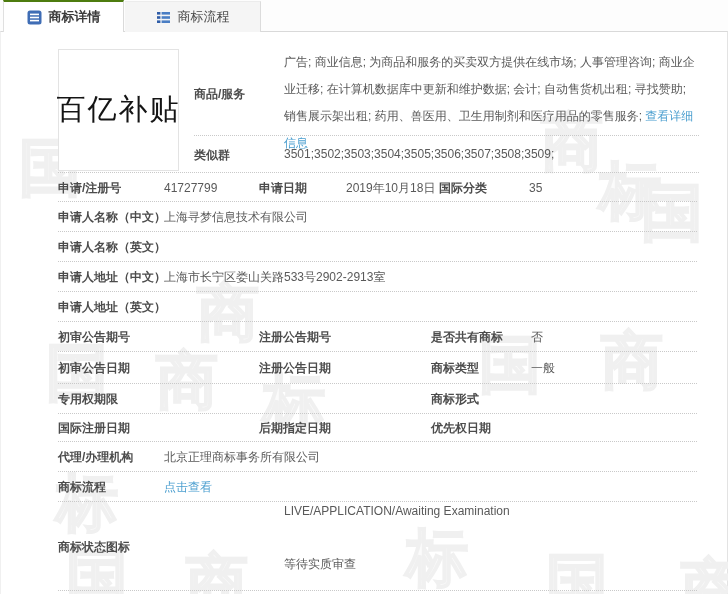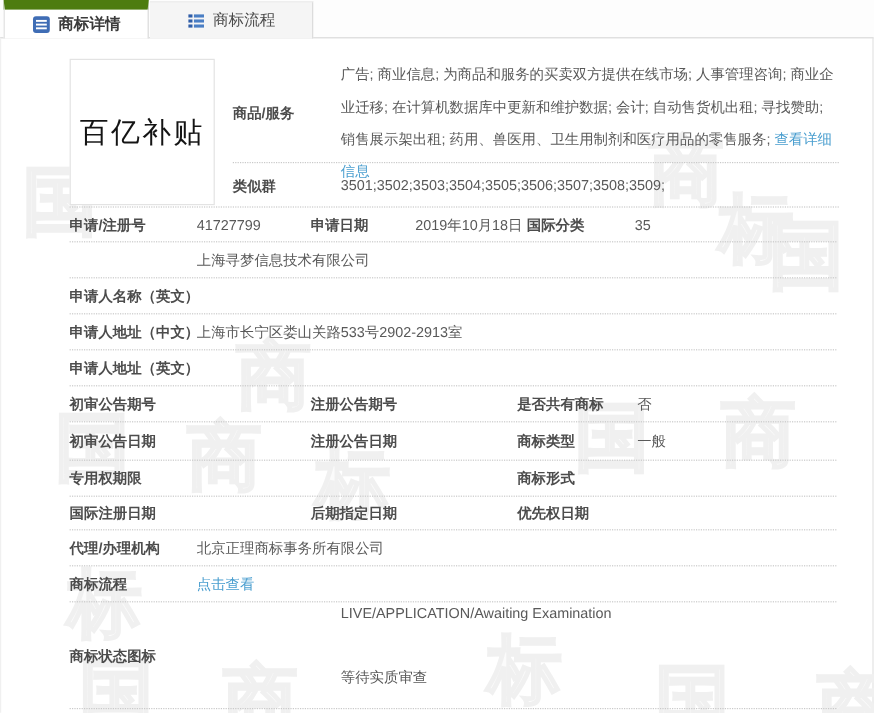--- a/index.html
+++ b/index.html
@@ -3,42 +3,42 @@
 <meta charset="utf-8">
 <style>
   * { margin:0; padding:0; box-sizing:border-box; }
   html,body { width:728px; height:594px; overflow:hidden; background:#fdfdfd;
     font-family:"Liberation Sans","DejaVu Sans",sans-serif; font-size:12px; color:#595959; }
 
   
   .tabbar { position:absolute; top:0; left:0; right:0; height:31px; background:#fdfdfd; }
   .tab { display:flex; align-items:center; justify-content:center; gap:7px; cursor:pointer; }
   .tab-active { position:absolute; left:3px; top:0; width:121px; height:32px; background:#fff;
-    border-top:8px solid #4d7c0f; border-left:1px solid #e0e0e0; border-right:1px solid #dadada; z-index:3; }
+    border-top:2px solid #4d7c0f; border-left:1px solid #e0e0e0; border-right:1px solid #dadada; z-index:3; }
   .tab-inactive { position:absolute; left:125px; top:1px; width:136px; height:31px; background:#f5f5f5;
     border-right:1px solid #dcdcdc; border-top:1px solid #ececec; z-index:2; }
   .tab-label { font-size:13px; color:#3b3b3b; font-weight:bold; }
   .tab-inactive .tab-label { font-weight:normal; color:#4a4a4a; }
 
   
   .panel { position:absolute; top:31px; left:0; width:728px; height:563px; background:#fff;
     border-top:1px solid #d9d9d9; border-right:1px solid #e3e3e3; border-left:1px solid #f0f0f0; z-index:1; }
 
   
   .wm { position:absolute; font-size:62px; font-weight:bold; color:#fbfbfb;
     -webkit-text-stroke:2px #f0f0f0; z-index:0; pointer-events:none; user-select:none; }
 
   .content { position:absolute; inset:0; z-index:1; }
 
   
   .top-section { position:relative; height:141px; }
   .top-section::after { content:""; position:absolute; left:57px; right:28px; bottom:0; border-bottom:1px dotted #c9c9c9; }
   .logo-box { position:absolute; left:57px; top:17px; width:121px; height:122px; background:#fff;
     border:1px solid #e3e3e3; display:flex; align-items:center; justify-content:center; }
-  .logo-text { font-size:24px; color:#141414; letter-spacing:2px; white-space:nowrap; }
+  .logo-text { font-size:29px; color:#141414; letter-spacing:2px; white-space:nowrap; }
   .goods-label { position:absolute; left:193px; top:54px; font-weight:bold; color:#4c4c4c; white-space:nowrap; }
   .goods-text { position:absolute; left:283px; top:17px; width:416px; line-height:27px; color:#595959; }
   .inner-sep { position:absolute; left:193px; right:28px; top:103px; border-bottom:1px dotted #c9c9c9; }
   .similar-label { position:absolute; left:193px; top:115px; font-weight:bold; color:#4c4c4c; }
   .similar-value { position:absolute; left:283px; top:115px; color:#595959;text-align:right; }
 
   
   .row { position:relative; }
   .row::after { content:""; position:absolute; left:57px; right:30px; bottom:0; border-bottom:1px dotted #c9c9c9; }
   .h29{height:29px} .h30{height:30px} .h32{height:32px} .h28{height:28px} .h89{height:89px}
@@ -117,20 +117,21 @@
     <div class="row h29">
       <span class="lbl x57">申请/注册号</span>
       <span class="val x163">41727799</span>
       <span class="lbl x258">申请日期</span>
       <span class="val x345">2019年10月18日</span>
       <span class="lbl x438">国际分类</span>
       <span class="val x528">35</span>
     </div>
 
     <div class="row h30">
+      <span class="lbl x57">申请人名称（中文）</span>
       <span class="val x163">上海寻梦信息技术有限公司</span>
     </div>
 
     <div class="row h30">
       <span class="lbl x57">申请人名称（英文）</span>
       <span class="val x163"></span>
     </div>
 
     <div class="row h30">
       <span class="lbl x57">申请人地址（中文）</span>

